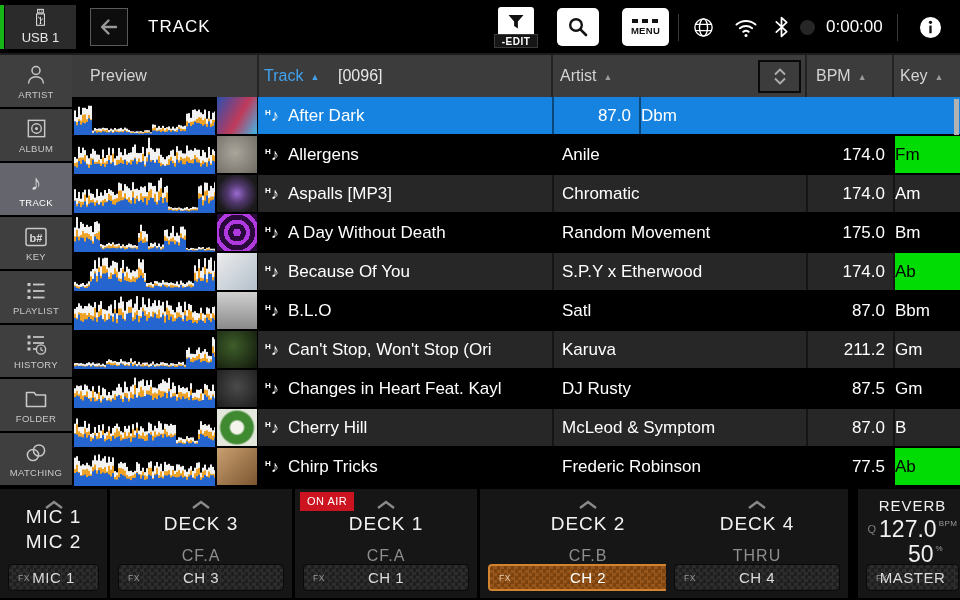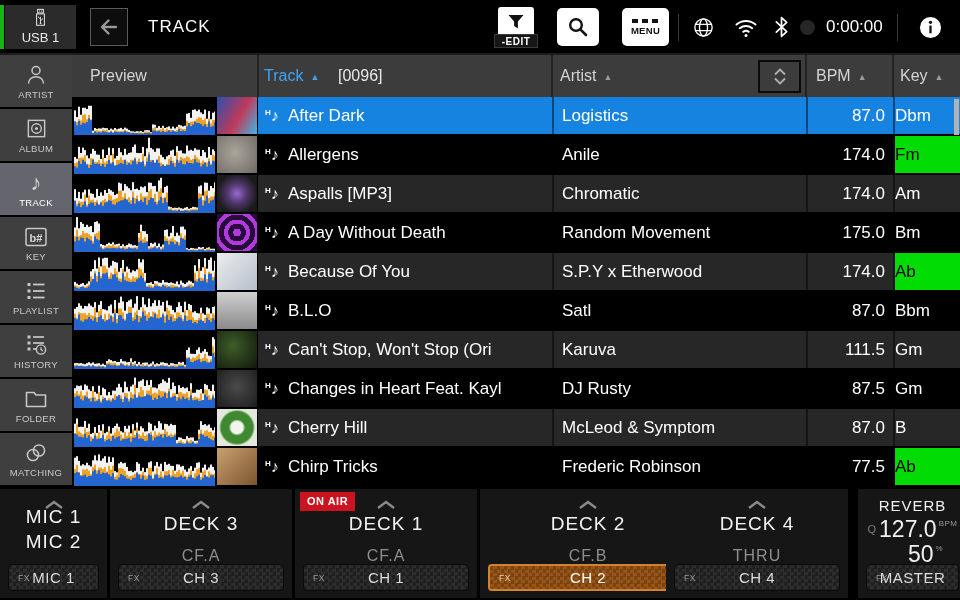--- a/index.html
+++ b/index.html
@@ -74,21 +74,21 @@
   .dname { position:absolute; left:0; right:0; text-align:center; font-size:19px; letter-spacing:1px; color:#f2f2f2; }
   .dsub { position:absolute; top:58px; left:0; right:0; text-align:center; font-size:16px; letter-spacing:1px; color:#8e8e8e; }
   .fxstrip { position:absolute; left:8px; right:8px; bottom:7px; height:27px; border-radius:4px; border:1px solid #0a0a0a;
     background: conic-gradient(#2d2d2d 25%, #1f1f1f 0 50%, #2d2d2d 0 75%, #1f1f1f 0) 0 0/7px 7px;
     display:flex; align-items:center; justify-content:center; }
   .fxstrip.active { background: conic-gradient(#96551a 25%, #7c430f 0 50%, #96551a 0 75%, #7c430f 0) 0 0/7px 7px; border:2px solid #d2832f; }
   .fxl { position:absolute; left:9px; font-size:8.5px; color:#9a9a9a; letter-spacing:0.5px; }
   .fxstrip.active .fxl { color:#e8d0b0; }
   .fxv { font-size:15px; color:#dcdcdc; letter-spacing:0.5px; }
   .fxstrip.active .fxv { color:#fff; }
-  .onair { position:absolute; left:5px; top:3px; background:#cc1320; color:#fff; font-size:11px; font-weight:bold; letter-spacing:0.5px; padding:3px 7px 4px; }
+  .onair { position:absolute; left:5px; top:3px; background:#cc1320; color:#fff; font-size:11px; font-weight:normal; letter-spacing:0.5px; padding:3px 7px 4px; }
   
   .rpanel { left:858px; width:109px; }
   .rtitle { position:absolute; top:8px; left:0; right:0; text-align:center; font-size:15px; letter-spacing:1px; color:#f0f0f0; }
   .rbpm { position:absolute; top:27px; left:0; right:0; display:flex; align-items:flex-start; justify-content:center; }
   .rq { font-size:11px; color:#7e7e7e; margin:7px 3px 0 0; }
   .rnum { font-size:23px; color:#f0f0f0; }
   .runit { font-size:8px; color:#9a9a9a; margin:3px 0 0 2px; letter-spacing:0.5px; }
   .rpct { position:absolute; top:52px; left:0; right:0; display:flex; align-items:flex-start; justify-content:center; padding-left:26px; }
 </style>
 </head>
@@ -493,21 +493,20 @@
           </svg>
           <div class="art" style="background: linear-gradient(120deg, rgb(42, 79, 174), rgb(192, 58, 90) 55%, rgb(63, 184, 232));"></div>
         </div>
         <div class="c-track">
           <span class="note">
             <span class="noteH">H</span>
             <span class="noteG">♪</span>
           </span>
           <span>After Dark</span>
         </div>
-        <div class="c-artist">Logistics</div>
         <div class="c-bpm">87.0</div>
         <div class="c-key">
           <span class="kv">Dbm</span>
         </div>
       </div>
       <div class="trow">
         <div class="c-prev">
           <svg class="wave" width="141" height="37">
             <rect x="0" y="20.0" width="2" height="17.0" fill="#f2f2f2"></rect>
             <rect x="0" y="26.1" width="2" height="10.9" fill="#eea226"></rect>
@@ -1886,21 +1885,21 @@
           <div class="art" style="background: radial-gradient(circle at 40% 40%, rgb(62, 94, 42), rgb(16, 22, 10));"></div>
         </div>
         <div class="c-track">
           <span class="note">
             <span class="noteH">H</span>
             <span class="noteG">♪</span>
           </span>
           <span>Can't Stop, Won't Stop (Ori</span>
         </div>
         <div class="c-artist">Karuva</div>
-        <div class="c-bpm">111.5</div>
+        <div class="c-bpm">211.2</div>
         <div class="c-key">
           <span class="kv">Gm</span>
         </div>
       </div>
       <div class="trow">
         <div class="c-prev">
           <svg class="wave" width="141" height="37">
             <rect x="0" y="17.2" width="2" height="19.8" fill="#f2f2f2"></rect>
             <rect x="0" y="22.2" width="2" height="14.8" fill="#eea226"></rect>
             <rect x="0" y="26.1" width="2" height="10.9" fill="#2465cf"></rect>

